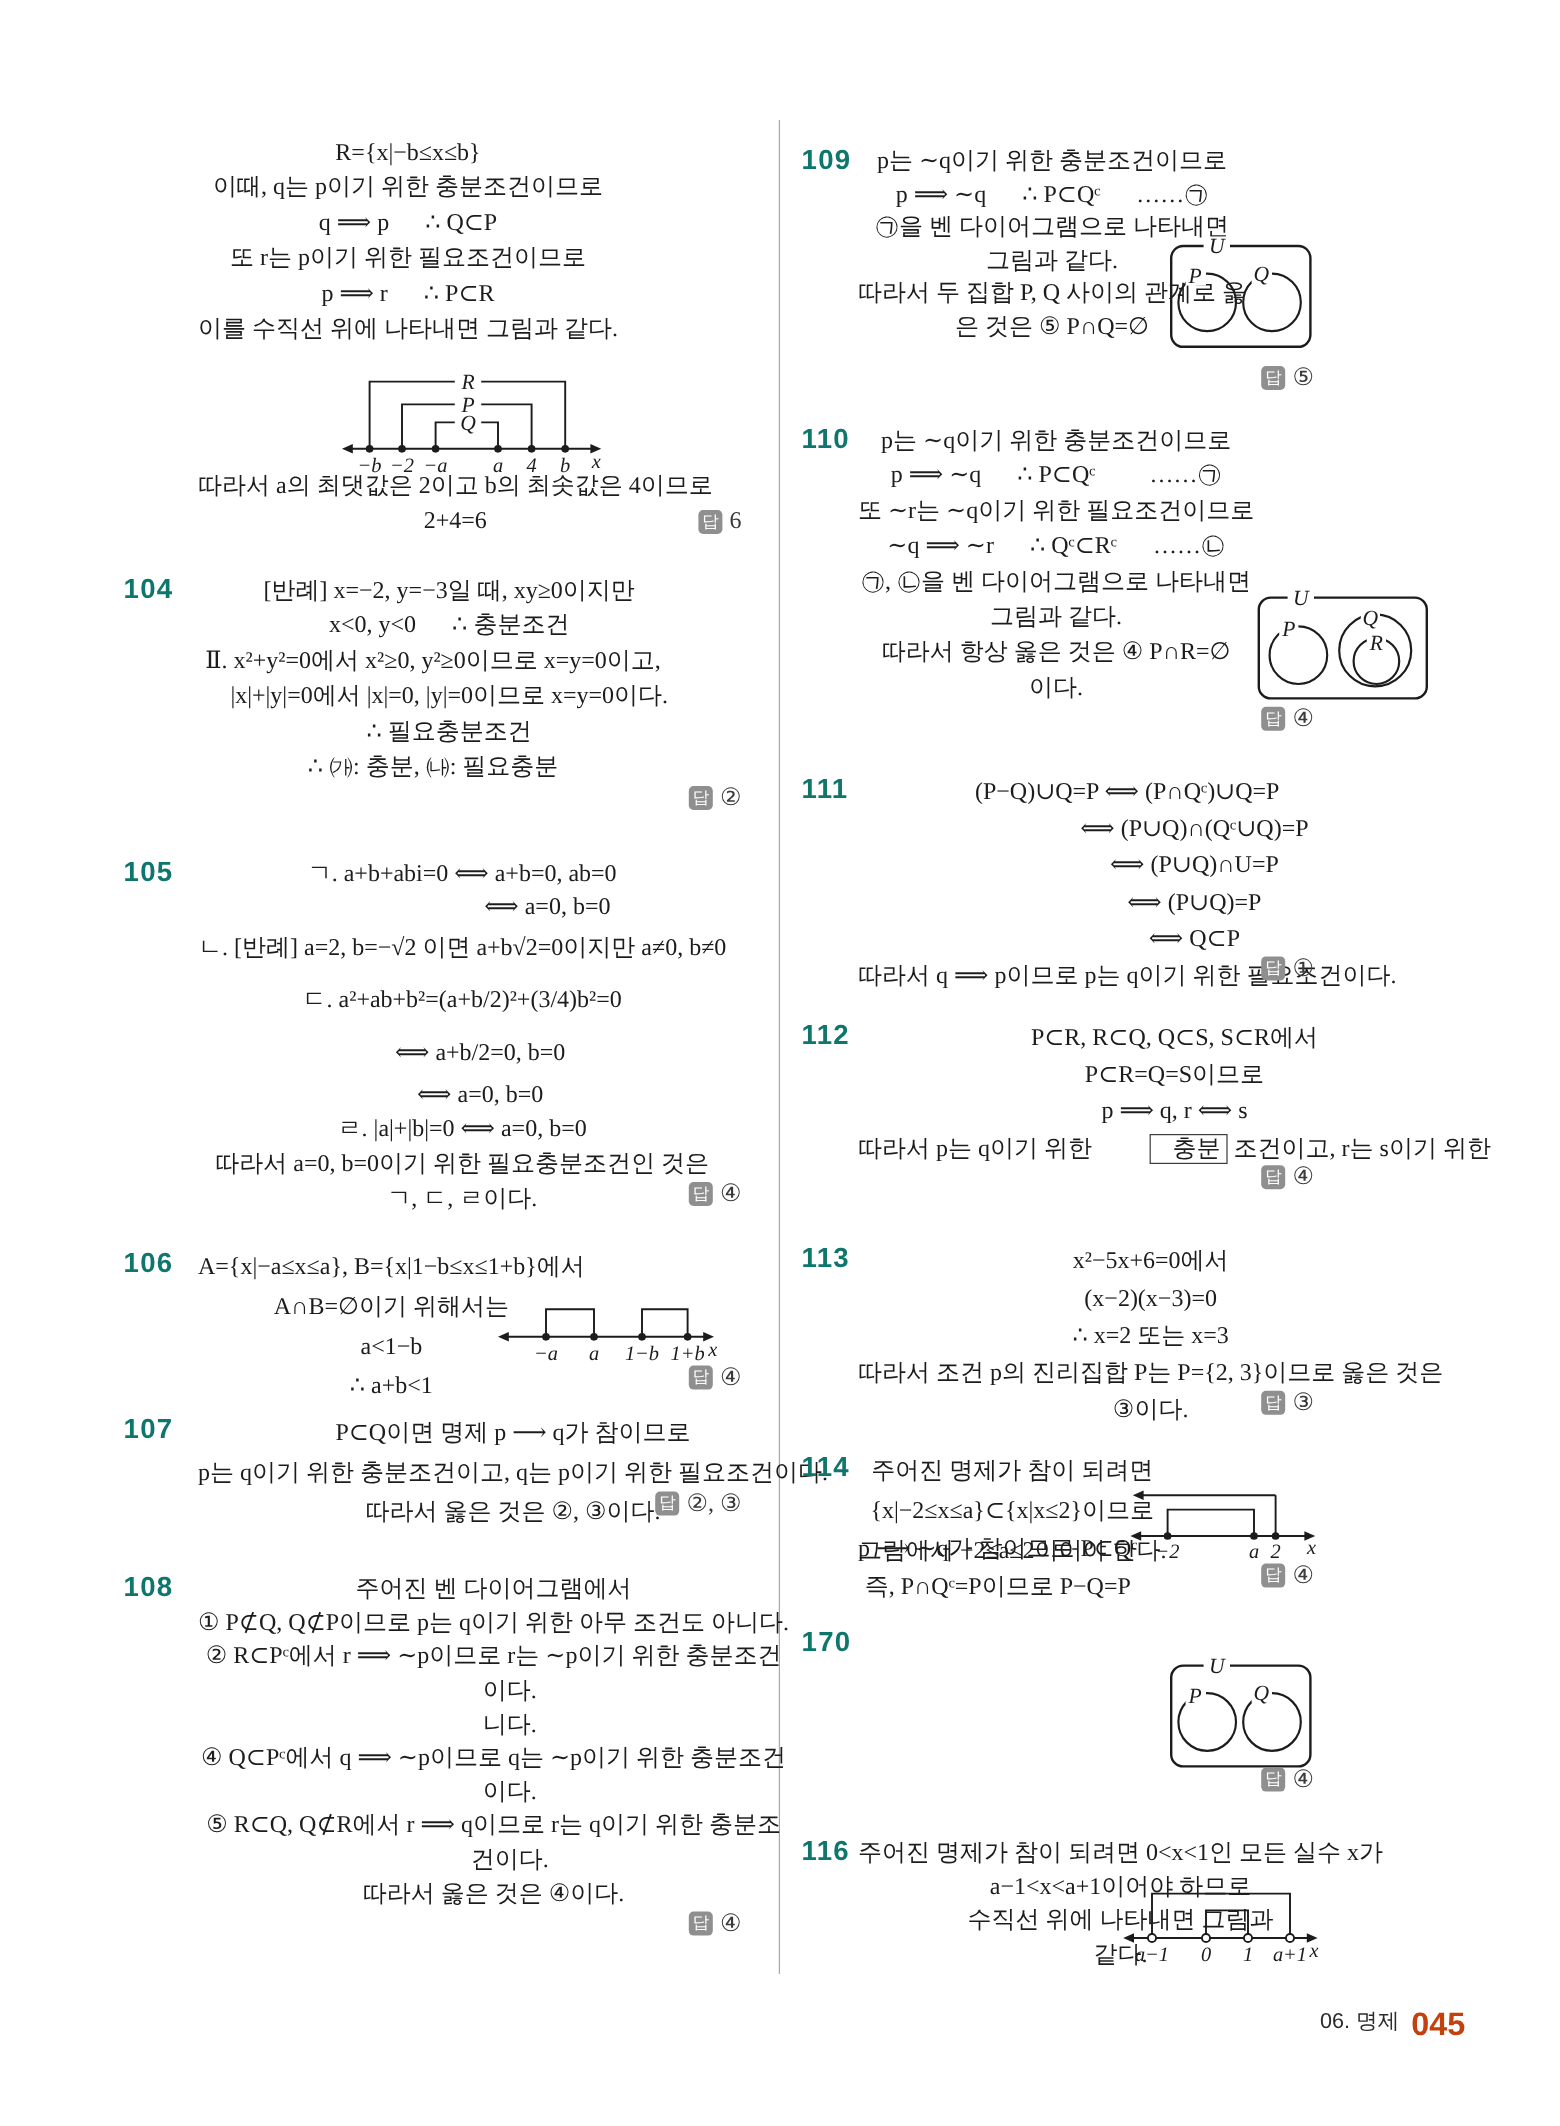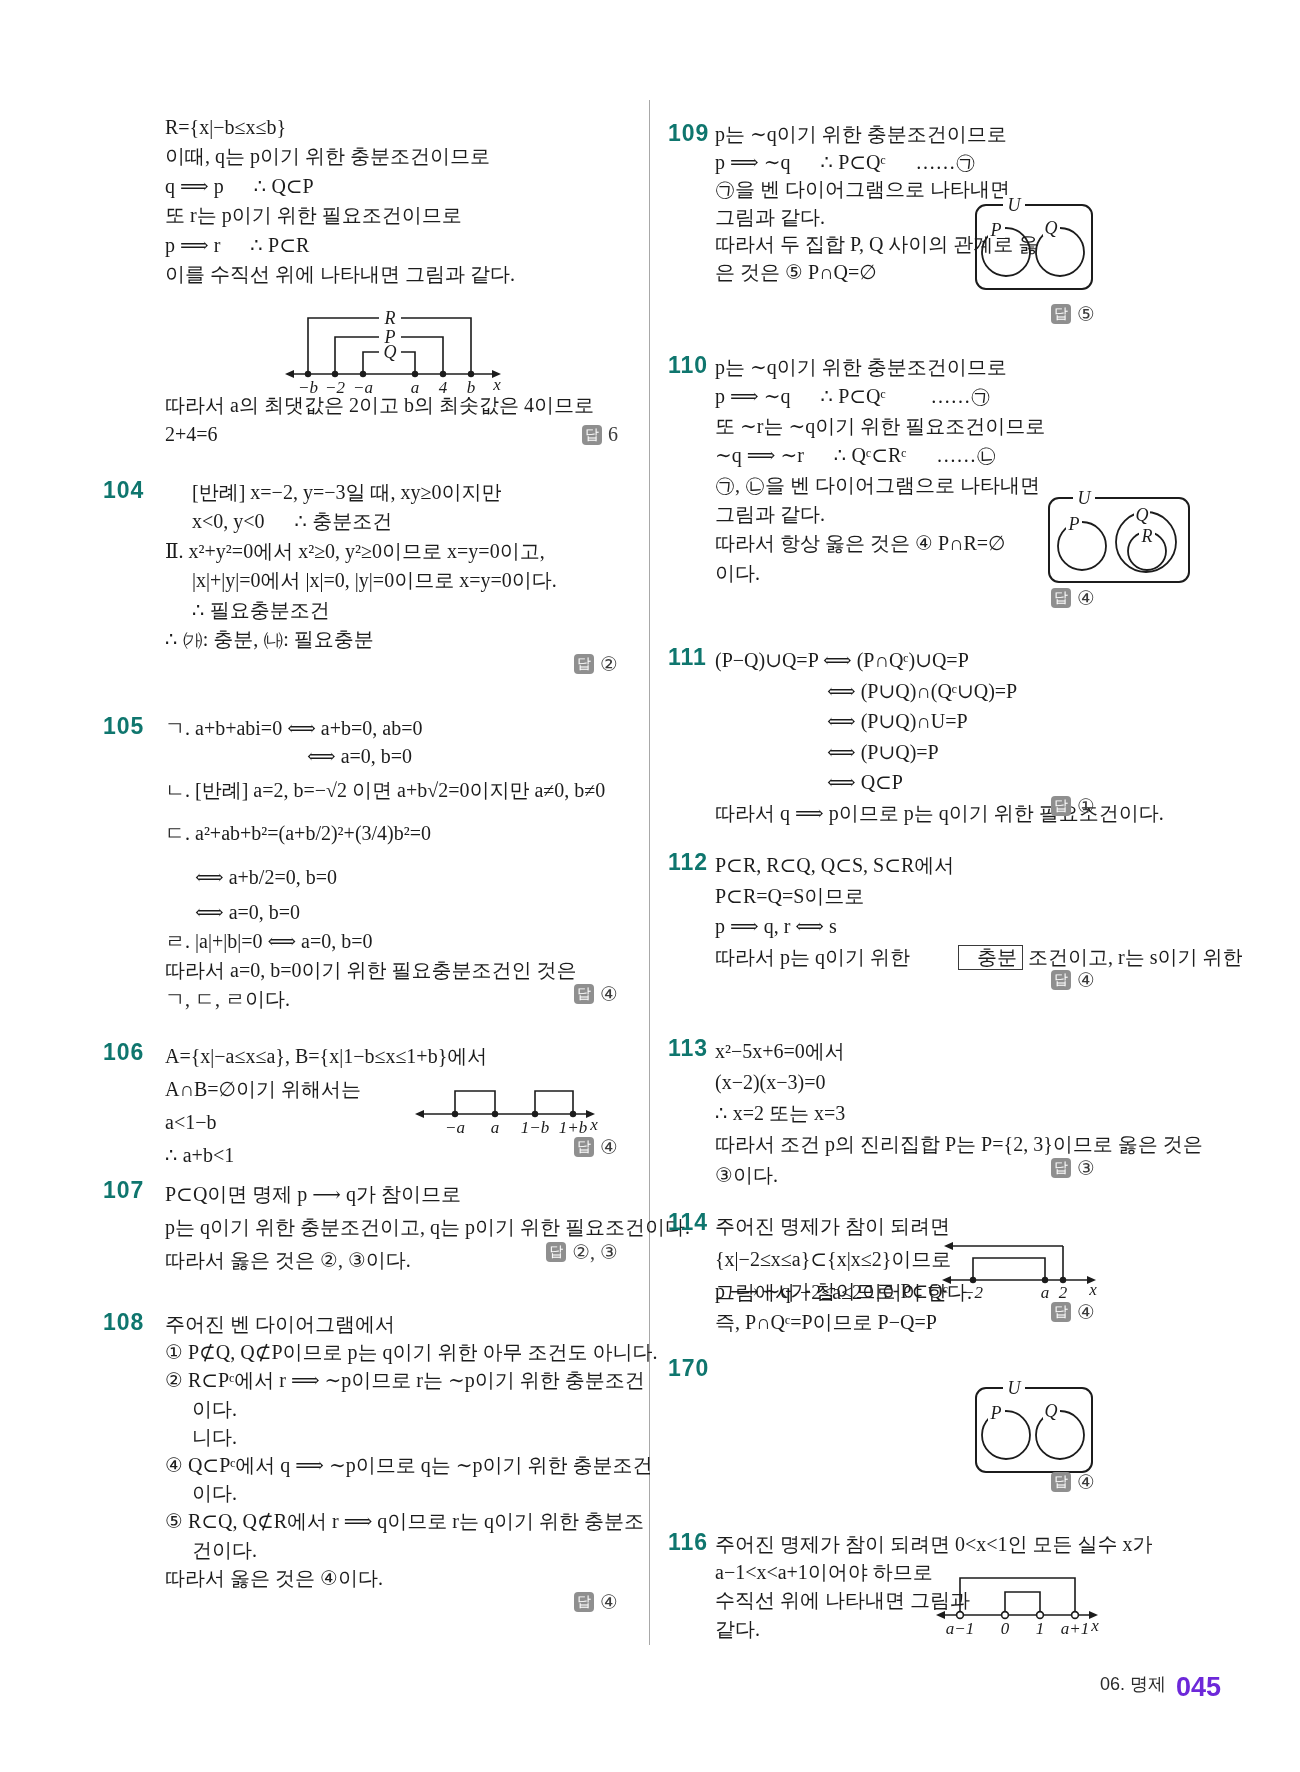--- a/index.html
+++ b/index.html
@@ -6,21 +6,21 @@
   .page {
     position:relative; width:1300px; height:1772px; background:#ffffff;
     font-family:"Liberation Serif","DejaVu Serif","DejaVu Sans",serif;
     color:#1c1c1c; font-size:20px; overflow:hidden;
   }
   .divider { position:absolute; left:649px; top:100px; width:1px; height:1545px; background:#a8a8a8; }
   .pnum {
     position:absolute; font-family:"Liberation Sans","DejaVu Sans",sans-serif;
     font-weight:bold; font-size:23px; color:#0f766e; letter-spacing:1px;
   }
-  .blk { position:absolute; }
+  .blk { position:absolute;text-align:center; }
   .ln { white-space:pre; }
   .lh27 .ln { line-height:27.5px; }
   .lh28 .ln { line-height:28.2px; }
   .lh29 .ln { line-height:29.4px; }
   .lh30 .ln { line-height:30.5px; }
   .lh31 .ln { line-height:31px; }
   .lh33 .ln { line-height:33px; }
   .in27 { padding-left:27px; }
   .in30 { padding-left:30px; }
   .in112 { padding-left:112px; }
@@ -28,21 +28,21 @@
   .ans { position:absolute; display:flex; align-items:center; }
   .badge {
     display:inline-flex; width:20px; height:20px; background:#8f8f8f; color:#fff;
     border-radius:4px; font-family:"Liberation Sans","DejaVu Sans",sans-serif;
     font-size:14px; align-items:center; justify-content:center; margin-right:6px; flex:none;
   }
   .ansval { color:#3a3a3a; white-space:pre; }
   .boxed { border:1.3px solid #3a3a3a; padding:0 5px 1px 18px;margin-left:43px; }
   .footer { position:absolute; left:1100px; top:1672px; display:flex; align-items:flex-start; }
   .footer .chap { font-family:"Liberation Sans","DejaVu Sans",sans-serif; font-size:18px; color:#2b2b2b; margin-right:10px; }
-  .footer .pg { font-family:"Liberation Sans","DejaVu Sans",sans-serif; font-weight:bold; font-size:27px; color:#6d28d9; }
+  .footer .pg { font-family:"Liberation Sans","DejaVu Sans",sans-serif; font-weight:bold; font-size:27px; color:#c2410c; }
   svg { position:absolute; overflow:visible; }
   svg line, svg polyline, svg path, svg rect.frame, svg circle.set { stroke:#1c1c1c; fill:none; }
   svg line, svg polyline { stroke-width:1.6px; }
   svg rect.frame { stroke-width:2px; }
   svg circle.set { stroke-width:1.8px; }
   svg circle.dot { fill:#1c1c1c; stroke:none; }
   svg circle.open { fill:#ffffff; stroke:#1c1c1c; stroke-width:1.6px; }
   svg polygon.ah { fill:#1c1c1c; stroke:none; }
   svg rect.lblbg { fill:#ffffff; stroke:none; }
   svg text { font-family:"Liberation Serif","DejaVu Serif","DejaVu Sans",serif; font-style:italic; font-size:17px; fill:#1c1c1c; text-anchor:middle; }

